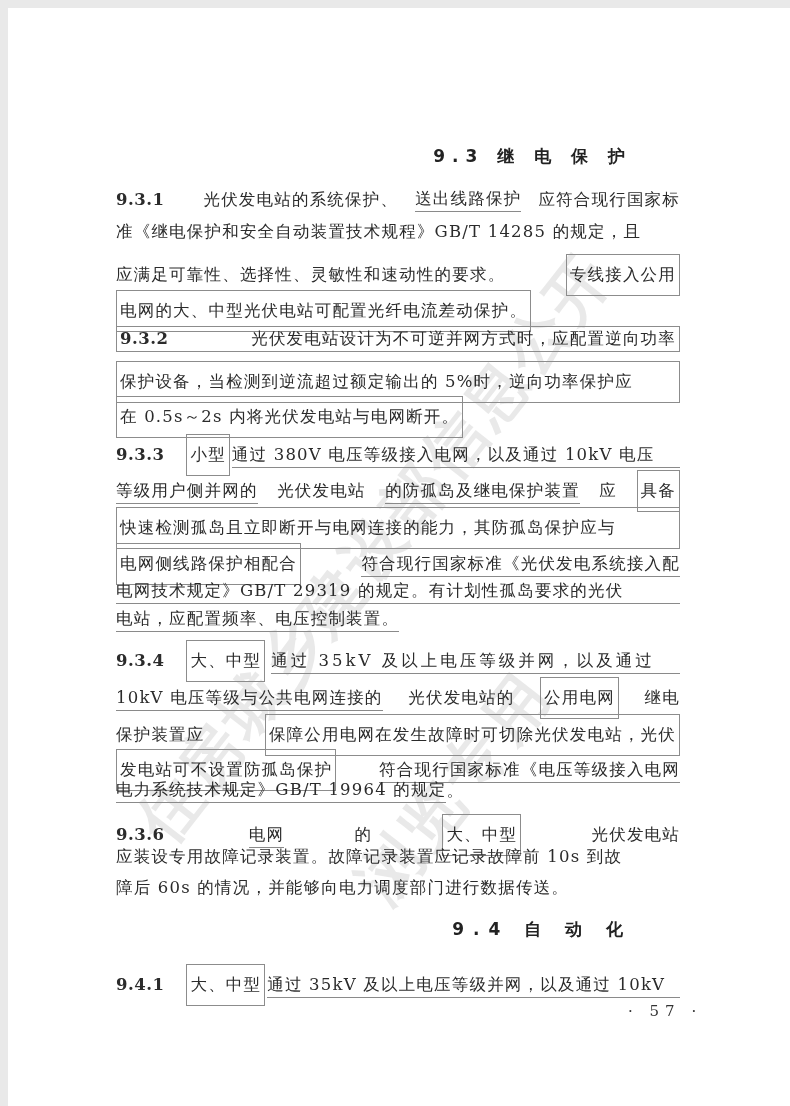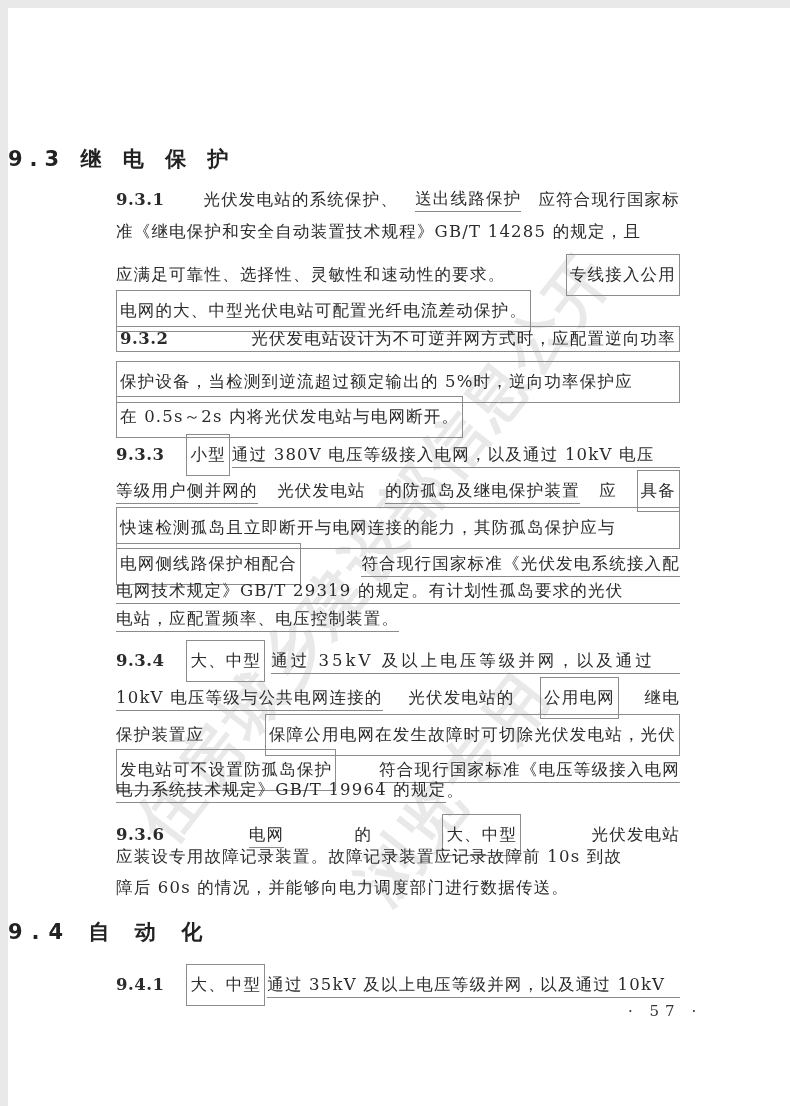--- a/index.html
+++ b/index.html
@@ -19,23 +19,23 @@
     position: absolute; pointer-events: none;
     color: rgba(120,120,120,0.16);
     font-family: "DejaVu Serif", "Liberation Serif", serif;
     font-weight: bold;
     white-space: nowrap;
     transform-origin: left top;
   }
   .wm1 { left: 110px; top: 800px; font-size: 62px; transform: rotate(-52deg); letter-spacing: 4px; }
   .wm2 { left: 330px; top: 860px; font-size: 62px; transform: rotate(-52deg); letter-spacing: 6px; }
   .heading {
-    position: absolute; left: 0; width: 624px; text-align: left;
+    position: absolute; left: 0; width: 624px; text-align: right;
     font-family: "DejaVu Sans", "Liberation Sans", sans-serif;
-    font-weight: bold; font-size: 21px; color: #222;
+    font-weight: bold; font-size: 17px; color: #222;
     letter-spacing: 7px;
   }
   .line {
     position: absolute; left: 108px; width: 564px;
     font-size: 16.5px; line-height: 24px; white-space: nowrap;
     letter-spacing: 1.2px;
     display: flex; align-items: center;
   }
   .line.justify { justify-content: space-between; }
   .num { font-weight: bold; font-family: "DejaVu Serif", "Liberation Serif", serif; margin-right: 22px; letter-spacing: 0.5px; }

